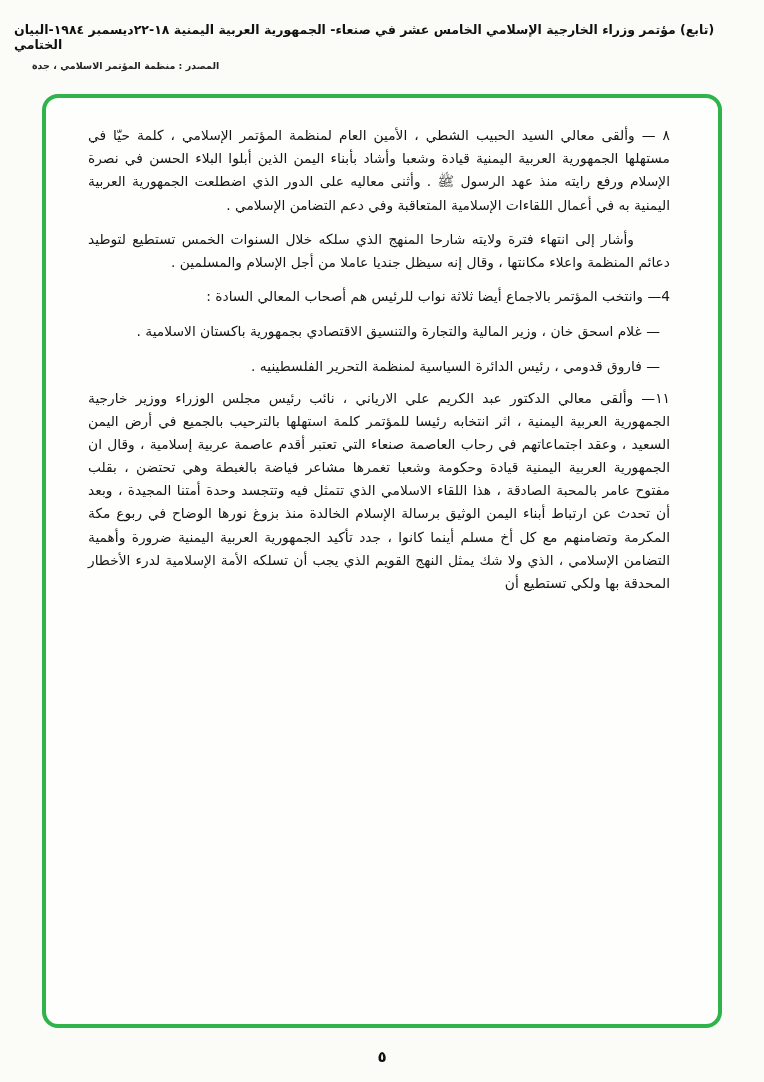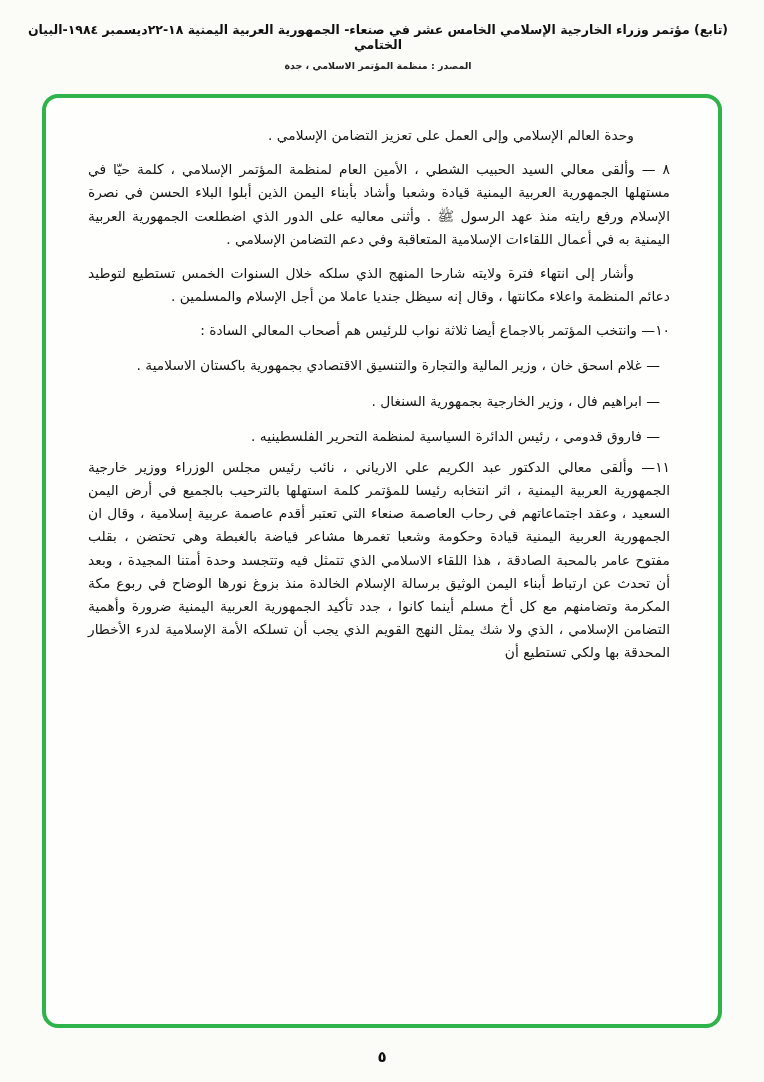--- a/index.html
+++ b/index.html
@@ -12,34 +12,35 @@
     height: 1082px;
     background: #fbfbf7;
     font-family: "DejaVu Sans", "Liberation Sans", sans-serif;
     overflow: hidden;
   }
   .doc-header {
     position: absolute;
     top: 22px;
     left: 0;
     right: 8px;
-    text-align: center;
+    text-align: left;
     direction: rtl;
     color: #101010;
   }
   .header-line1 {
     font-size: 12.5px;
     font-weight: bold;
     padding: 0 14px;
   }
   .header-line2 {
     font-size: 9.5px;
     font-weight: bold;
     margin-top: 8px;
     color: #242424;
+    padding-left: 32px;
   }
   .green-box {
     position: absolute;
     top: 94px;
     left: 42px;
     width: 680px;
     height: 934px;
     box-sizing: border-box;
     border: 4px solid #2fb34b;
     border-radius: 16px;
@@ -84,32 +85,30 @@
 </style>
 </head>
 <body>
 
 <div class="doc-header">
   <div class="header-line1">(تابع) مؤتمر وزراء الخارجية الإسلامي الخامس عشر في صنعاء- الجمهورية العربية اليمنية ١٨-٢٢ديسمبر ١٩٨٤-البيان الختامي</div>
   <div class="header-line2">المصدر : منظمة المؤتمر الاسلامي ، جدة</div>
 </div>
 
 <div class="green-box">
-  <p class="para indent">وحدة العالم الإسلامي وإلى العمل على تعزيز التضامن الإسلامي .</p>
 
   <p class="para numbered">٨ — وألقى معالي السيد الحبيب الشطي ، الأمين العام لمنظمة المؤتمر الإسلامي ، كلمة حيّا في مستهلها الجمهورية العربية اليمنية قيادة وشعبا وأشاد بأبناء اليمن الذين أبلوا البلاء الحسن في نصرة الإسلام ورفع رايته منذ عهد الرسول ﷺ . وأثنى معاليه على الدور الذي اضطلعت الجمهورية العربية اليمنية به في أعمال اللقاءات الإسلامية المتعاقبة وفي دعم التضامن الإسلامي .</p>
 
   <p class="para indent">وأشار إلى انتهاء فترة ولايته شارحا المنهج الذي سلكه خلال السنوات الخمس تستطيع لتوطيد دعائم المنظمة واعلاء مكانتها ، وقال إنه سيظل جنديا عاملا من أجل الإسلام والمسلمين .</p>
 
 
-  <p class="para numbered">١٠— وانتخب المؤتمر بالاجماع أيضا ثلاثة نواب للرئيس هم أصحاب المعالي السادة :</p>
+  <p class="para numbered">4— وانتخب المؤتمر بالاجماع أيضا ثلاثة نواب للرئيس هم أصحاب المعالي السادة :</p>
 
   <p class="para list-item">— غلام اسحق خان ، وزير المالية والتجارة والتنسيق الاقتصادي بجمهورية باكستان الاسلامية .</p>
 
-  <p class="para list-item">— ابراهيم فال ، وزير الخارجية بجمهورية السنغال .</p>
 
   <p class="para list-item">— فاروق قدومي ، رئيس الدائرة السياسية لمنظمة التحرير الفلسطينيه .</p>
 
 
   <p class="para numbered closing">١١— وألقى معالي الدكتور عبد الكريم علي الارياني ، نائب رئيس مجلس الوزراء ووزير خارجية الجمهورية العربية اليمنية ، اثر انتخابه رئيسا للمؤتمر كلمة استهلها بالترحيب بالجميع في أرض اليمن السعيد ، وعقد اجتماعاتهم في رحاب العاصمة صنعاء التي تعتبر أقدم عاصمة عربية إسلامية ، وقال ان الجمهورية العربية اليمنية قيادة وحكومة وشعبا تغمرها مشاعر فياضة بالغبطة وهي تحتضن ، بقلب مفتوح عامر بالمحبة الصادقة ، هذا اللقاء الاسلامي الذي تتمثل فيه وتتجسد وحدة أمتنا المجيدة ، وبعد أن تحدث عن ارتباط أبناء اليمن الوثيق برسالة الإسلام الخالدة منذ بزوغ نورها الوضاح في ربوع مكة المكرمة وتضامنهم مع كل أخ مسلم أينما كانوا ، جدد تأكيد الجمهورية العربية اليمنية ضرورة وأهمية التضامن الإسلامي ، الذي ولا شك يمثل النهج القويم الذي يجب أن تسلكه الأمة الإسلامية لدرء الأخطار المحدقة بها ولكي تستطيع أن</p>
 </div>
 
 <div class="page-footer">
   <span class="page-number">٥</span>
 </div>

